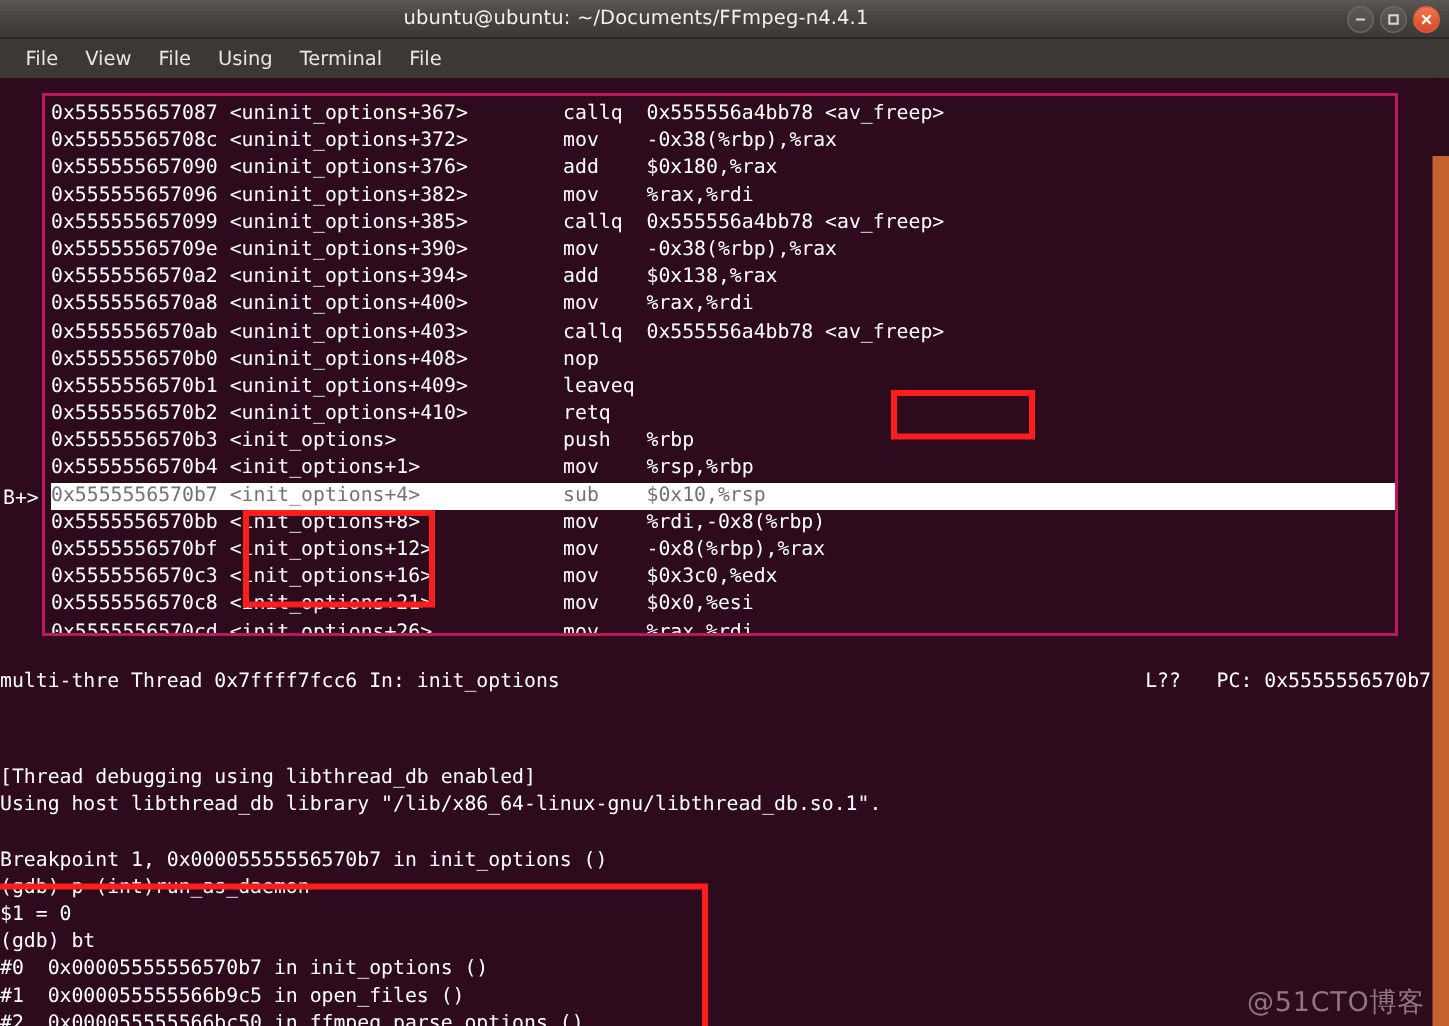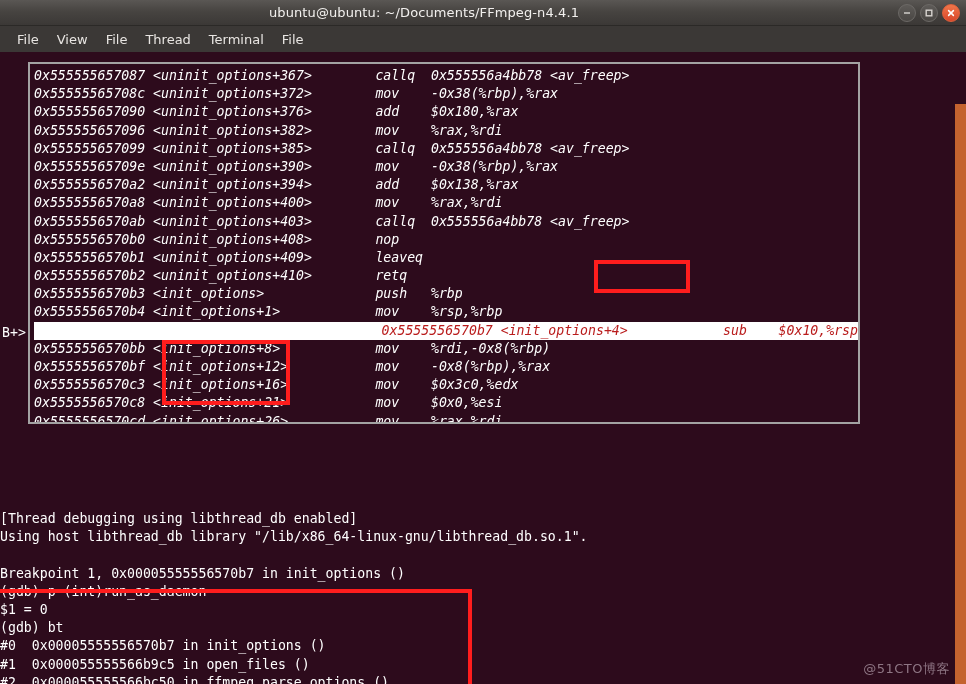--- a/index.html
+++ b/index.html
@@ -66,31 +66,30 @@
     background: #2d0b1c;
   }
   #scrollbar-thumb {
     position: absolute; right: 0; top: 52px; width: 11px; height: 632px;
     background: #c4632f;
   }
 
   
   #asm-box {
     position: absolute; left: 28px; top: 10px;
-    width: 832px; height: 362px;
-    border: 2px solid #a3a3a3;
+    width: 904px; height: 362px;
+    border: 2px solid #be185d;
     overflow: hidden;
-    font-style: italic;
   }
   #asm-lines {
     position: absolute; left: 4px; top: 3px; right: 0;
     white-space: pre;
   }
   .asm-row { height: 18.2px; line-height: 18.2px; white-space: pre; }
-  .asm-row.current { background: #ffffff; color: #b91c1c; text-align: right; }
+  .asm-row.current { background: #ffffff; color: #737373; }
   .asm-addr { }
   .asm-sym { }
   .asm-mn { }
   .asm-op { }
 
   #bp-marker {
     position: absolute; left: 2px; top: 272px;
     font-size: 13.2px; line-height: 18.2px; color: #ffffff; white-space: pre;
   }
 
@@ -113,21 +112,21 @@
   .anno {
     position: absolute; border: 4px solid #ff1d1d;
     pointer-events: none; background: transparent;
   }
   #anno-avfreep { left: 594px; top: 208px; width: 96px; height: 33px; }
   #anno-initopts { left: 162px; top: 288px; width: 128px; height: 65px; }
   #anno-gdbcmds  { left: -6px;  top: 537px; width: 478px; height: 132px; }
 
   #watermark {
     position: absolute; right: 16px; bottom: 6px;
-    color: #8e7684; font-size: 13px;
+    color: #8e7684; font-size: 18px;
     font-family: "DejaVu Sans", "Liberation Sans", sans-serif;
     letter-spacing: 0.5px;
   }
 </style>
 </head>
 <body>
 
 <div id="window">
 
   <div id="titlebar">
@@ -148,33 +147,35 @@
           <path d="M2.6 2.6 L7.4 7.4 M7.4 2.6 L2.6 7.4" stroke="#ffffff" stroke-width="1.5" stroke-linecap="round"></path>
         </svg>
       </div>
     </div>
   </div>
 
   <div id="menubar">
     <div class="menu-item">File</div>
     <div class="menu-item">View</div>
     <div class="menu-item">File</div>
-    <div class="menu-item">Thread</div>
+    <div class="menu-item">Using</div>
     <div class="menu-item">Terminal</div>
     <div class="menu-item">File</div>
   </div>
 
   <div id="terminal">
 
     <div id="bp-marker">B+&gt;</div>
 
     <div id="asm-box">
       <div id="asm-lines"><div class="asm-row"><span class="asm-addr">0x555555657087 </span><span class="asm-sym">&lt;uninit_options+367&gt;        </span><span class="asm-mn">callq  </span><span class="asm-op">0x555556a4bb78 &lt;av_freep&gt;</span></div><div class="asm-row"><span class="asm-addr">0x55555565708c </span><span class="asm-sym">&lt;uninit_options+372&gt;        </span><span class="asm-mn">mov    </span><span class="asm-op">-0x38(%rbp),%rax</span></div><div class="asm-row"><span class="asm-addr">0x555555657090 </span><span class="asm-sym">&lt;uninit_options+376&gt;        </span><span class="asm-mn">add    </span><span class="asm-op">$0x180,%rax</span></div><div class="asm-row"><span class="asm-addr">0x555555657096 </span><span class="asm-sym">&lt;uninit_options+382&gt;        </span><span class="asm-mn">mov    </span><span class="asm-op">%rax,%rdi</span></div><div class="asm-row"><span class="asm-addr">0x555555657099 </span><span class="asm-sym">&lt;uninit_options+385&gt;        </span><span class="asm-mn">callq  </span><span class="asm-op">0x555556a4bb78 &lt;av_freep&gt;</span></div><div class="asm-row"><span class="asm-addr">0x55555565709e </span><span class="asm-sym">&lt;uninit_options+390&gt;        </span><span class="asm-mn">mov    </span><span class="asm-op">-0x38(%rbp),%rax</span></div><div class="asm-row"><span class="asm-addr">0x5555556570a2 </span><span class="asm-sym">&lt;uninit_options+394&gt;        </span><span class="asm-mn">add    </span><span class="asm-op">$0x138,%rax</span></div><div class="asm-row"><span class="asm-addr">0x5555556570a8 </span><span class="asm-sym">&lt;uninit_options+400&gt;        </span><span class="asm-mn">mov    </span><span class="asm-op">%rax,%rdi</span></div><div class="asm-row"><span class="asm-addr">0x5555556570ab </span><span class="asm-sym">&lt;uninit_options+403&gt;        </span><span class="asm-mn">callq  </span><span class="asm-op">0x555556a4bb78 &lt;av_freep&gt;</span></div><div class="asm-row"><span class="asm-addr">0x5555556570b0 </span><span class="asm-sym">&lt;uninit_options+408&gt;        </span><span class="asm-mn">nop    </span><span class="asm-op"></span></div><div class="asm-row"><span class="asm-addr">0x5555556570b1 </span><span class="asm-sym">&lt;uninit_options+409&gt;        </span><span class="asm-mn">leaveq </span><span class="asm-op"></span></div><div class="asm-row"><span class="asm-addr">0x5555556570b2 </span><span class="asm-sym">&lt;uninit_options+410&gt;        </span><span class="asm-mn">retq   </span><span class="asm-op"></span></div><div class="asm-row"><span class="asm-addr">0x5555556570b3 </span><span class="asm-sym">&lt;init_options&gt;              </span><span class="asm-mn">push   </span><span class="asm-op">%rbp</span></div><div class="asm-row"><span class="asm-addr">0x5555556570b4 </span><span class="asm-sym">&lt;init_options+1&gt;            </span><span class="asm-mn">mov    </span><span class="asm-op">%rsp,%rbp</span></div><div class="asm-row current"><span class="asm-addr">0x5555556570b7 </span><span class="asm-sym">&lt;init_options+4&gt;            </span><span class="asm-mn">sub    </span><span class="asm-op">$0x10,%rsp</span></div><div class="asm-row"><span class="asm-addr">0x5555556570bb </span><span class="asm-sym">&lt;init_options+8&gt;            </span><span class="asm-mn">mov    </span><span class="asm-op">%rdi,-0x8(%rbp)</span></div><div class="asm-row"><span class="asm-addr">0x5555556570bf </span><span class="asm-sym">&lt;init_options+12&gt;           </span><span class="asm-mn">mov    </span><span class="asm-op">-0x8(%rbp),%rax</span></div><div class="asm-row"><span class="asm-addr">0x5555556570c3 </span><span class="asm-sym">&lt;init_options+16&gt;           </span><span class="asm-mn">mov    </span><span class="asm-op">$0x3c0,%edx</span></div><div class="asm-row"><span class="asm-addr">0x5555556570c8 </span><span class="asm-sym">&lt;init_options+21&gt;           </span><span class="asm-mn">mov    </span><span class="asm-op">$0x0,%esi</span></div><div class="asm-row"><span class="asm-addr">0x5555556570cd </span><span class="asm-sym">&lt;init_options+26&gt;           </span><span class="asm-mn">mov    </span><span class="asm-op">%rax,%rdi</span></div></div>
     </div>
 
+    <div id="status-line">multi-thre Thread 0x7ffff7fcc6 In: init_options</div>
+    <div id="status-right">L??   PC: 0x5555556570b7</div>
 
     <div id="console"><div class="con-row">[Thread debugging using libthread_db enabled]</div><div class="con-row">Using host libthread_db library "/lib/x86_64-linux-gnu/libthread_db.so.1".</div><div class="con-row">&nbsp;</div><div class="con-row">Breakpoint 1, 0x00005555556570b7 in init_options ()</div><div class="con-row">(gdb) p (int)run_as_daemon</div><div class="con-row">$1 = 0</div><div class="con-row">(gdb) bt</div><div class="con-row">#0  0x00005555556570b7 in init_options ()</div><div class="con-row">#1  0x000055555566b9c5 in open_files ()</div><div class="con-row">#2  0x000055555566bc50 in ffmpeg_parse_options ()</div><div class="con-row">#3  0x000055555568b92f in main ()</div><div class="con-row">(gdb)</div></div>
 
     <div class="anno" id="anno-avfreep"></div>
     <div class="anno" id="anno-initopts"></div>
     <div class="anno" id="anno-gdbcmds"></div>
 
     <div id="watermark">@51CTO博客</div>
   </div>
 

